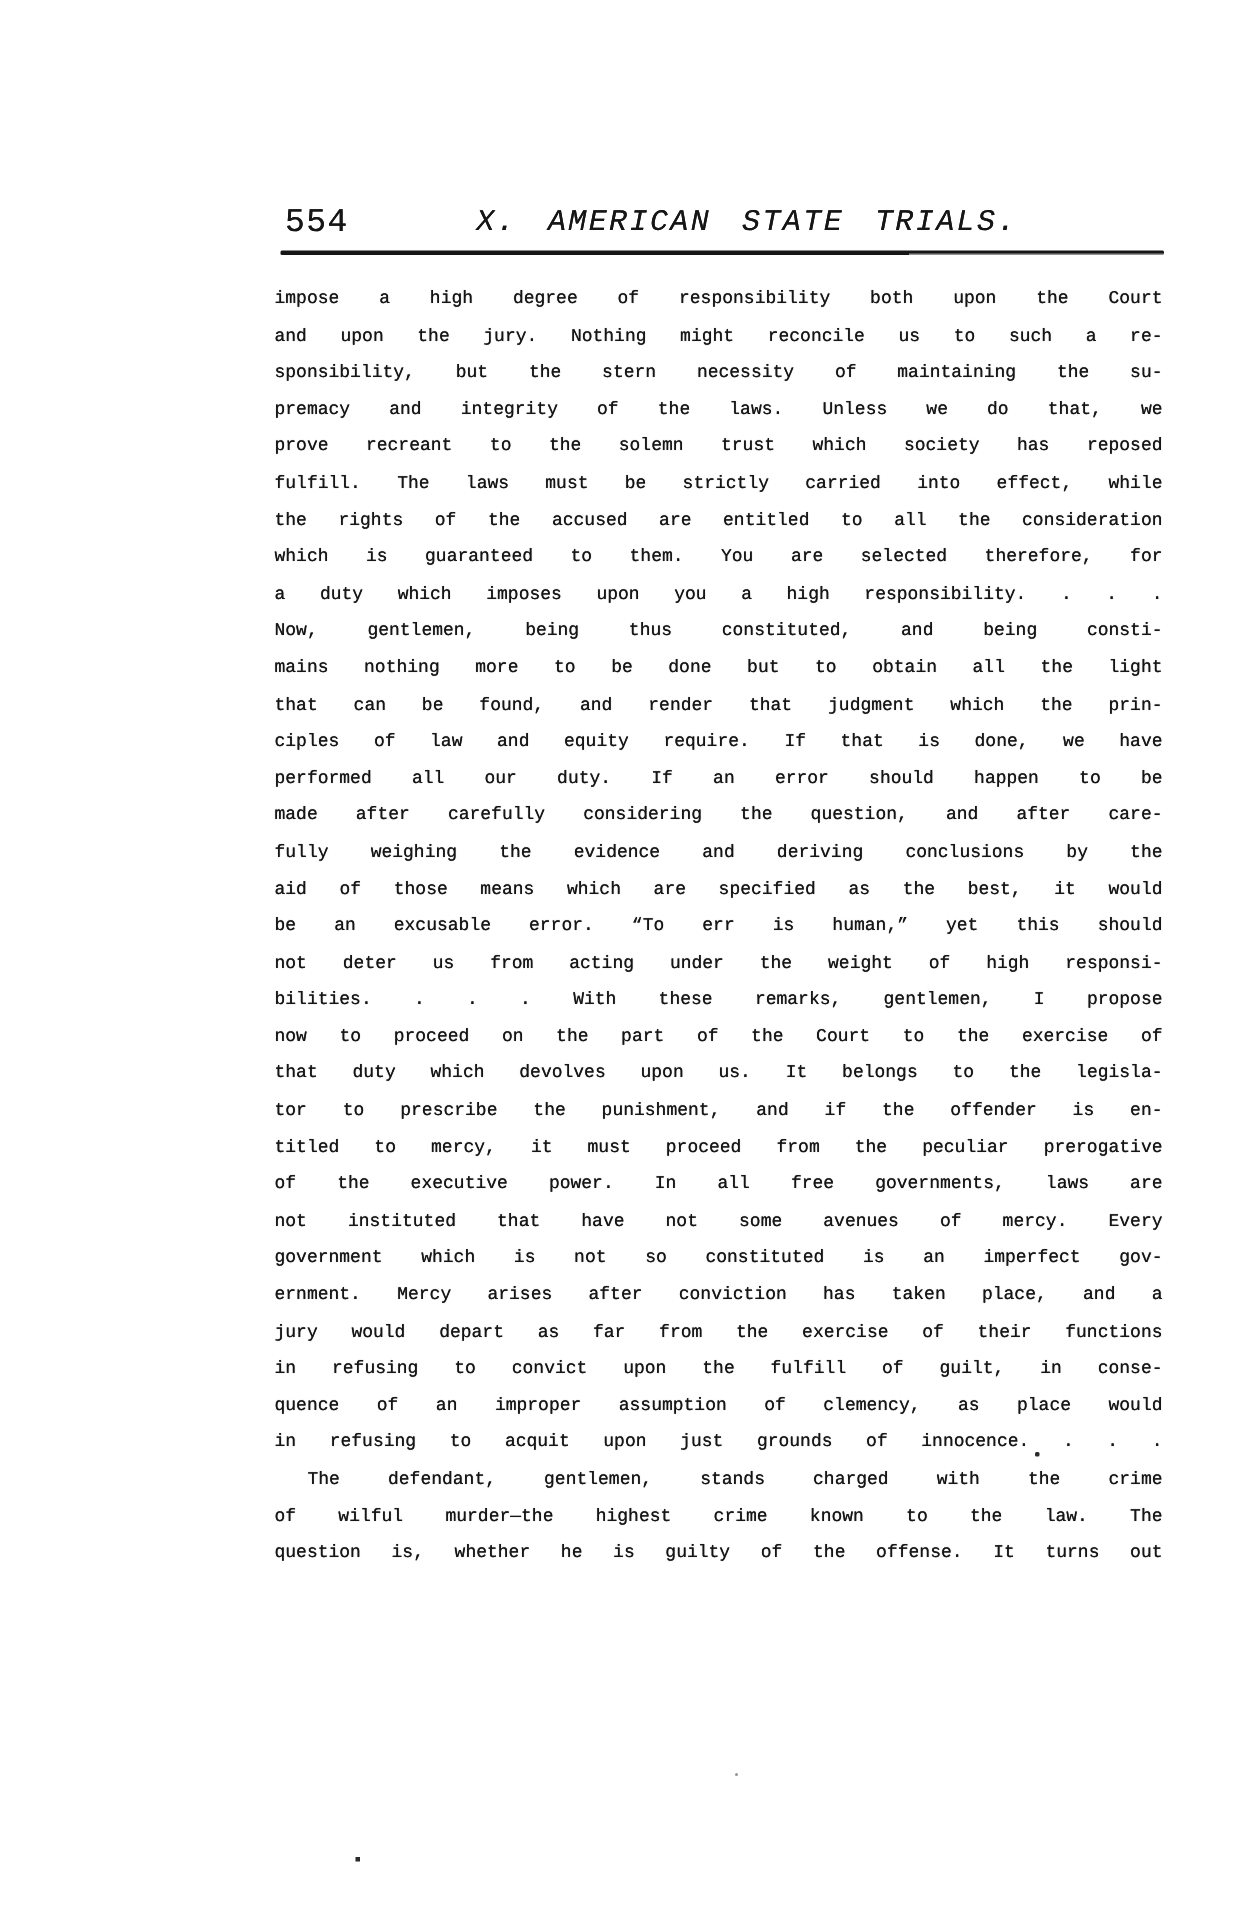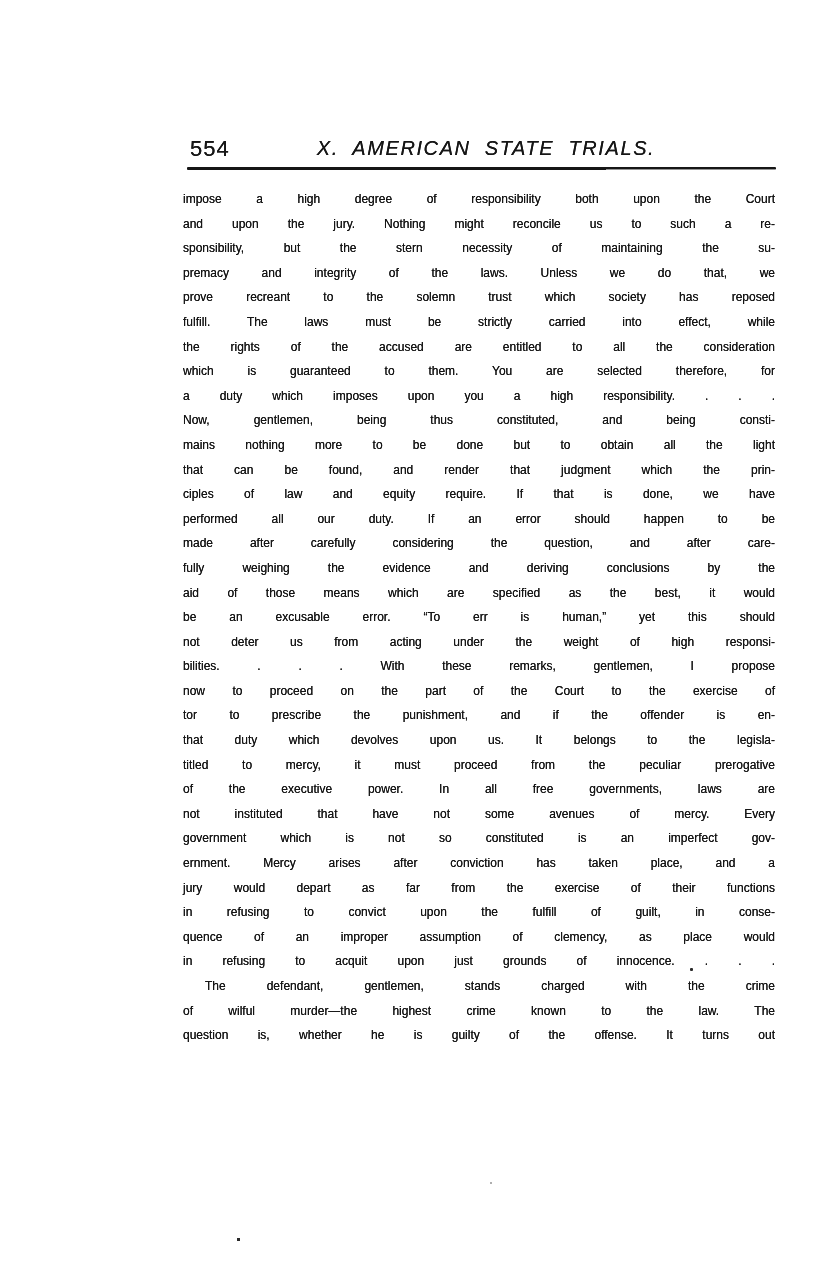--- a/index.html
+++ b/index.html
@@ -5,21 +5,21 @@
   html, body {
     margin: 0;
     padding: 0;
   }
   .page {
     position: relative;
     width: 836px;
     height: 1284px;
     background: var(--paper, #ffffff);
     color: var(--ink, #161616);
-    font-family: Liberation Sans, sans-serif;
+    font-family: Liberation Mono, monospace;
     overflow: hidden;
   }
   .running-head {
     position: absolute;
     top: 136px;
     left: 183px;
     width: 592px;
     height: 26px;
   }
   .page-number {
@@ -28,21 +28,21 @@
     top: 0;
     font-size: 22px;
     letter-spacing: 1px;
     text-shadow: 0 0 0.4px currentColor;
   }
   .head-title {
     position: absolute;
     left: 50%;
     top: 1px;
     transform: translateX(-50%);
-    margin-left: 7px;
+    margin-left: 19px;
     font-style: italic;
     font-size: 20px;
     letter-spacing: 1.6px;
     word-spacing: 7px;
     white-space: nowrap;
     text-shadow: 0 0 0.4px currentColor;
   }
   .head-rule {
     position: absolute;
     top: 167px;
@@ -116,22 +116,22 @@
       <div class="line">that can be found, and render that judgment which the prin-</div>
       <div class="line">ciples of law and equity require.  If that is done, we have</div>
       <div class="line">performed all our duty.  If an error should happen to be</div>
       <div class="line">made after carefully considering the question, and after care-</div>
       <div class="line">fully weighing the evidence and deriving conclusions by the</div>
       <div class="line">aid of those means which are specified as the best, it would</div>
       <div class="line">be an excusable error.  “To err is human,” yet this should</div>
       <div class="line">not deter us from acting under the weight of high responsi-</div>
       <div class="line">bilities. . . .  With these remarks, gentlemen, I propose</div>
       <div class="line">now to proceed on the part of the Court to the exercise of</div>
+      <div class="line">that duty which devolves upon us.  It belongs to the legisla-</div>
       <div class="line">tor to prescribe the punishment, and if the offender is en-</div>
-      <div class="line">that duty which devolves upon us.  It belongs to the legisla-</div>
       <div class="line">titled to mercy, it must proceed from the peculiar prerogative</div>
       <div class="line">of the executive power.  In all free governments, laws are</div>
       <div class="line">not instituted that have not some avenues of mercy.  Every</div>
       <div class="line">government which is not so constituted is an imperfect gov-</div>
       <div class="line">ernment.  Mercy arises after conviction has taken place, and a</div>
       <div class="line">jury would depart as far from the exercise of their functions</div>
       <div class="line">in refusing to convict upon the fulfill of guilt, in conse-</div>
       <div class="line">quence of an improper assumption of clemency, as place would</div>
       <div class="line">in refusing to acquit upon just grounds of innocence. . . .</div>
       <div class="line indent">The defendant, gentlemen, stands charged with the crime</div>

